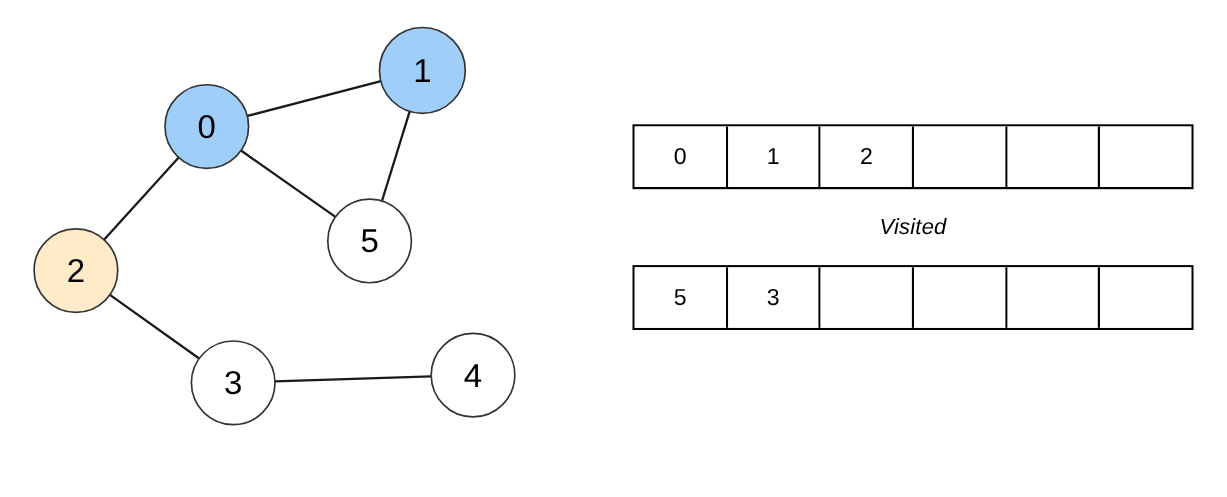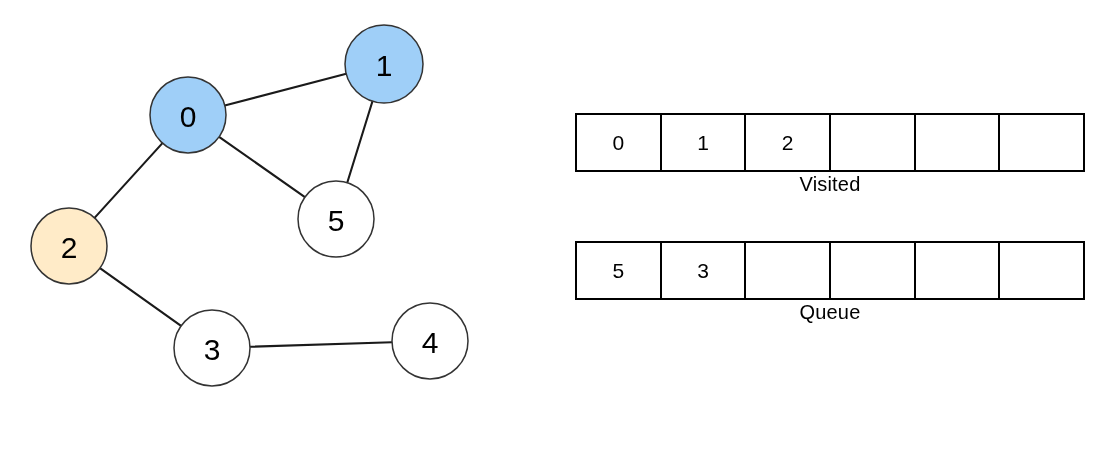--- a/index.html
+++ b/index.html
@@ -87,22 +87,23 @@
   }
   .array-cell:last-child {
     border-right: none;
   }
   .array-caption {
     width: 510px;
     text-align: center;
     font-size: 20px;
     font-family: "Liberation Sans", sans-serif;
     color: #000000;
-    margin-top: 1px;
+    margin-top: 24px;
     letter-spacing: 0.2px;
+    font-style: italic;
   }
 </style>
 </head>
 <body>
 
 <div id="root">
 
   <div id="graph-panel">
     <svg id="graph-svg" width="560" height="452" viewBox="0 0 560 452">
       <g id="edges-group">
@@ -158,17 +159,16 @@
 
     <div class="array-block" id="queue-block">
       <div class="array-row" id="queue-row">
           <div class="array-cell">5</div>
           <div class="array-cell">3</div>
           <div class="array-cell"></div>
           <div class="array-cell"></div>
           <div class="array-cell"></div>
           <div class="array-cell"></div>
         </div>
-      <div class="array-caption">Queue</div>
     </div>
 
   </div>
 </div>
 
 </body></html>

